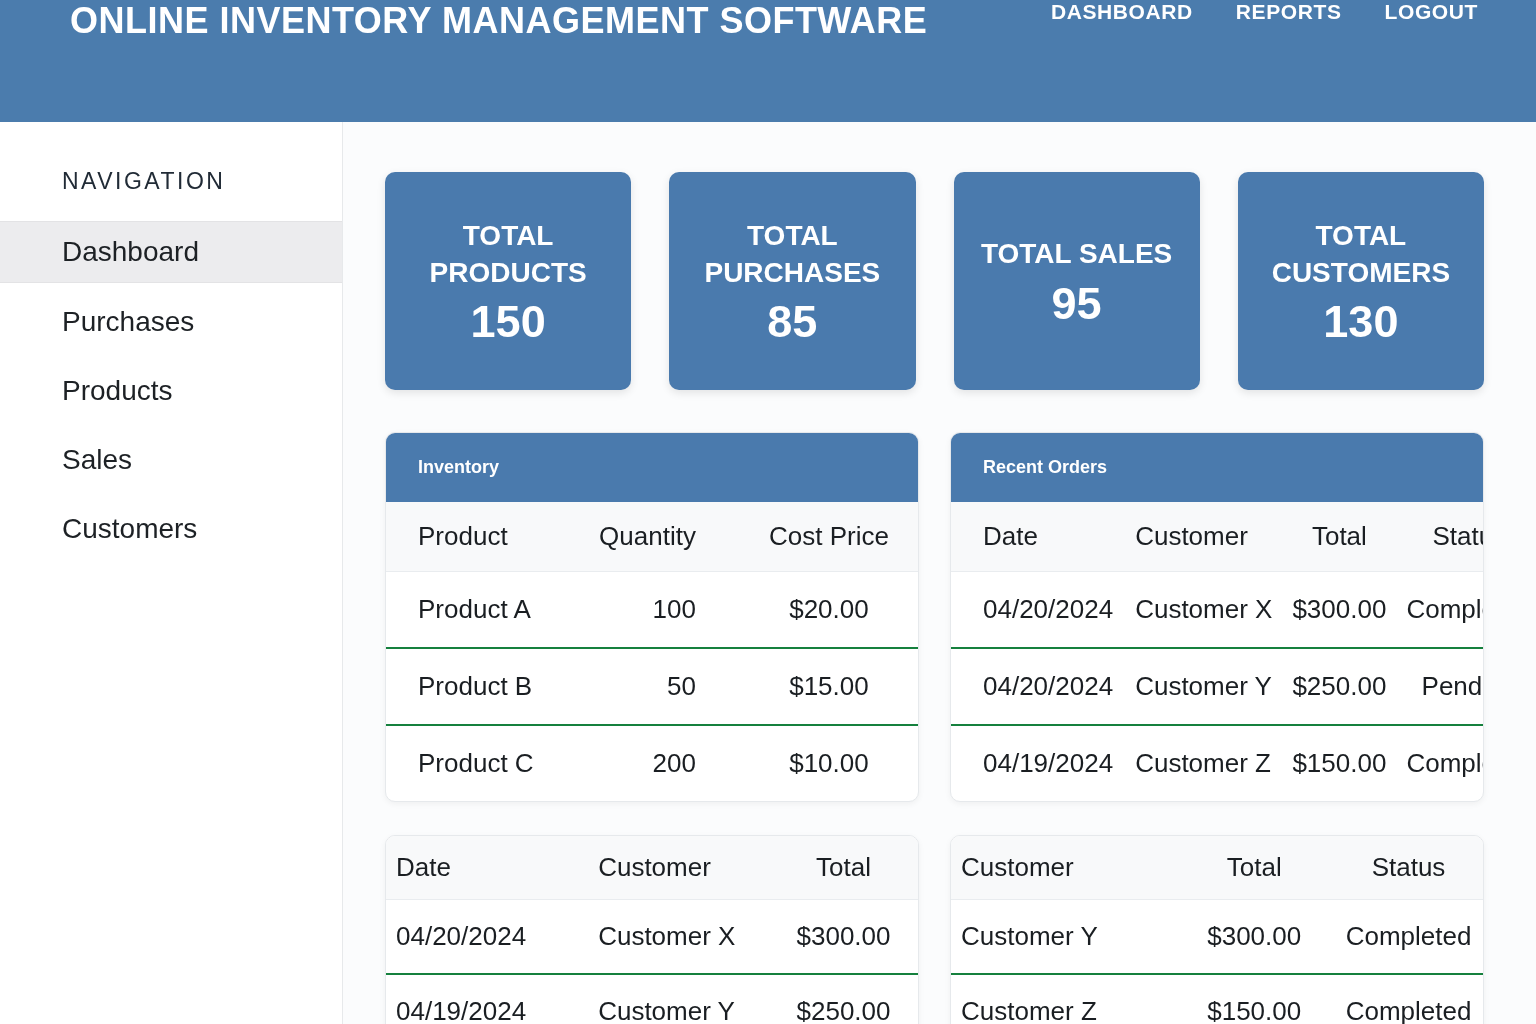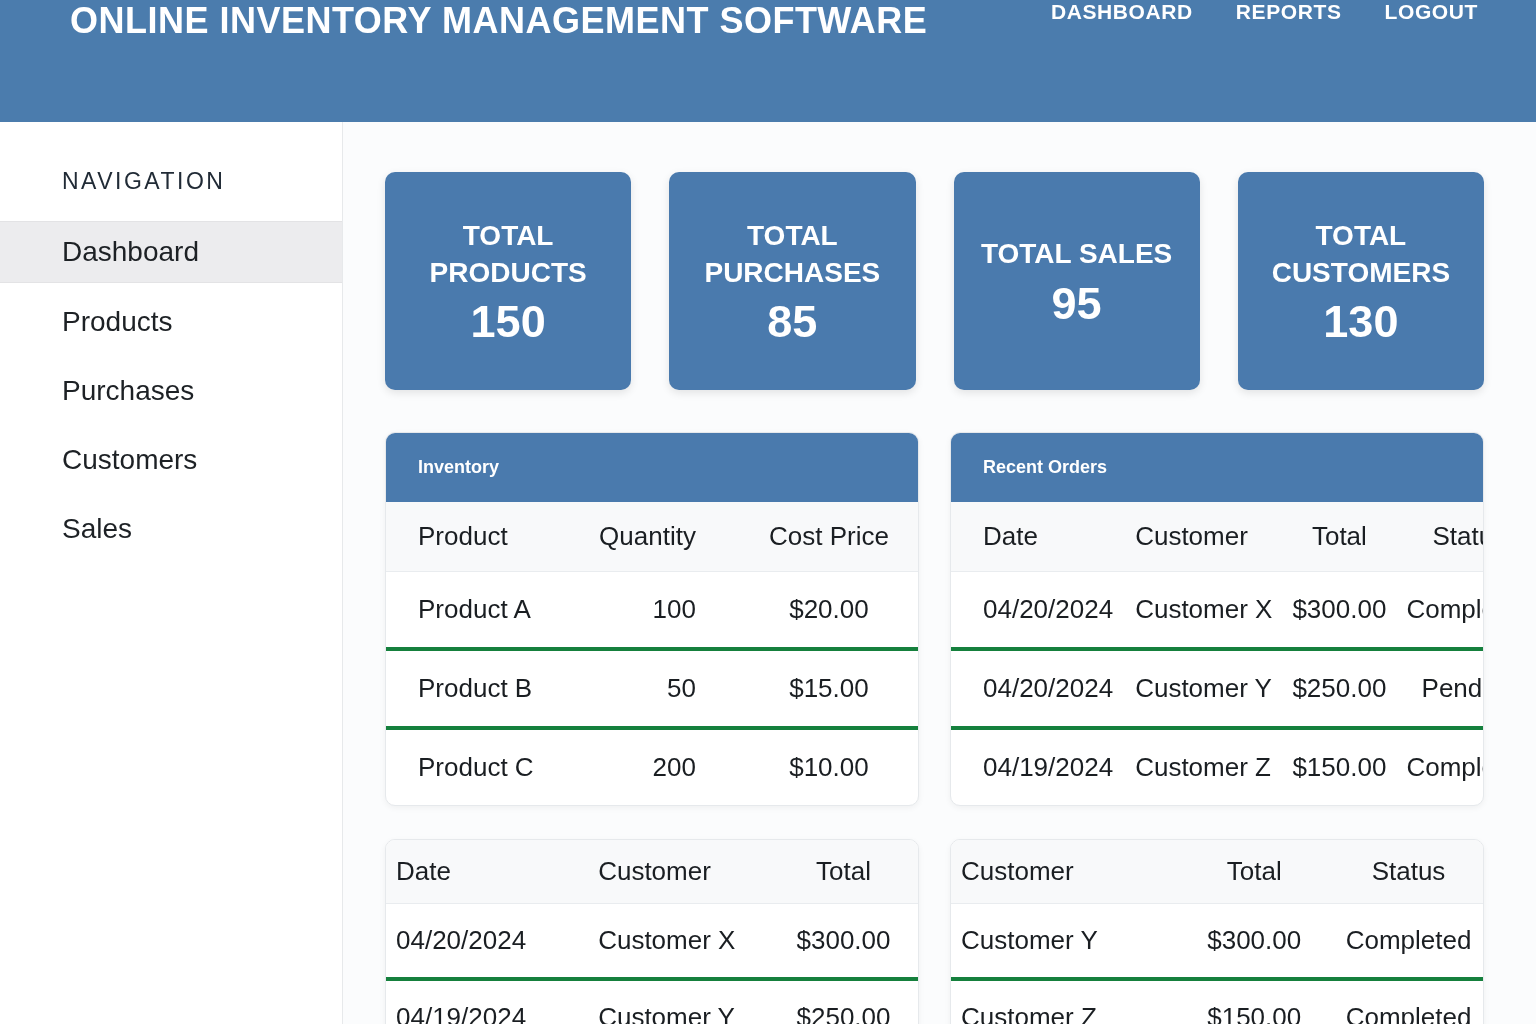--- a/index.html
+++ b/index.html
@@ -140,21 +140,21 @@
     background:var(--thead-bg);
     font-weight:500;
     text-align:center;
     padding:19px 10px;
     border-bottom:1px solid var(--border);
     white-space:nowrap;
   }
   tbody td{
     padding:22px 10px;
     text-align:center;
-    border-bottom:4px solid #15803d;
+    border-bottom:2px solid #15803d;
     white-space:nowrap;
   }
   tbody tr:last-child td{border-bottom:none;}
   th.al,td.al{text-align:left;padding-left:32px;}
   th.ar,td.ar{text-align:right;padding-right:44px;}
 
   
   .inv-c0{width:40%;} .inv-c1{width:25%;} .inv-c2{width:35%;}
   .ro-c0{width:31%;}  .ro-c1{width:27%;}  .ro-c2{width:20%;} .ro-c3{width:22%;}
   .st-c0{width:38%;}  .st-c1{width:34%;}  .st-c2{width:28%;}
@@ -184,24 +184,24 @@
     <a>LOGOUT</a>
   </nav>
 </header>
 
 <div class="layout">
 
   <aside class="sidebar">
     <div class="sidebar-heading">NAVIGATION</div>
     <ul class="nav-list">
       <li class="nav-item active">Dashboard</li>
+      <li class="nav-item">Purchases</li>
       <li class="nav-item">Products</li>
-      <li class="nav-item">Purchases</li>
+      <li class="nav-item">Sales</li>
       <li class="nav-item">Customers</li>
-      <li class="nav-item">Sales</li>
     </ul>
   </aside>
 
   <main class="main">
 
     <div class="stats-row">
       <div class="stat-card">
         <div class="stat-label">TOTAL PRODUCTS</div>
         <div class="stat-value">150</div>
       </div>

